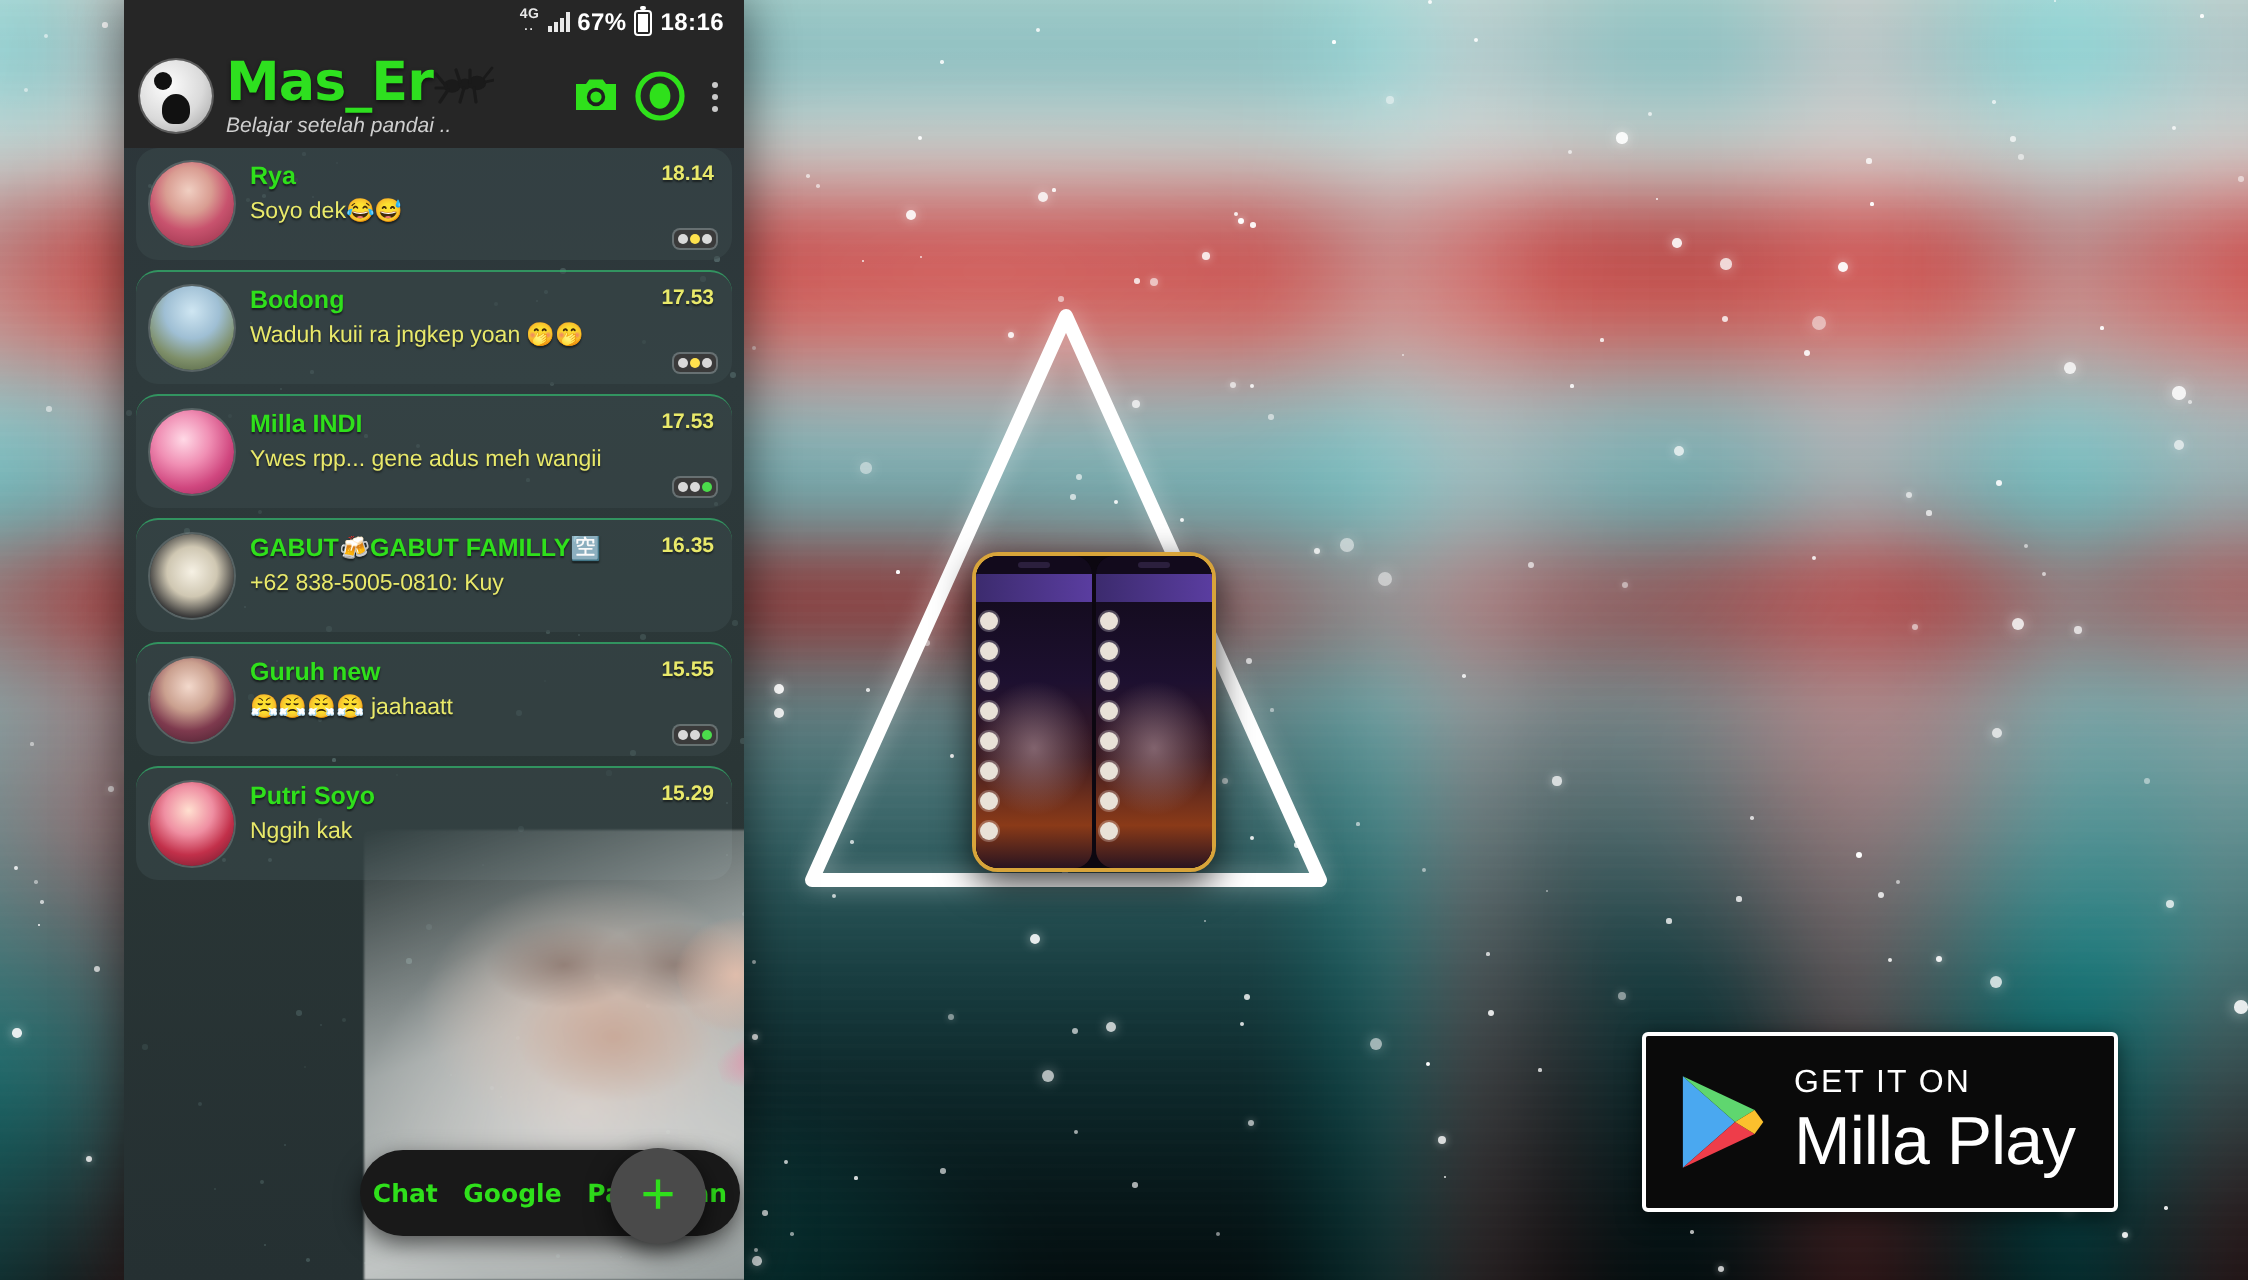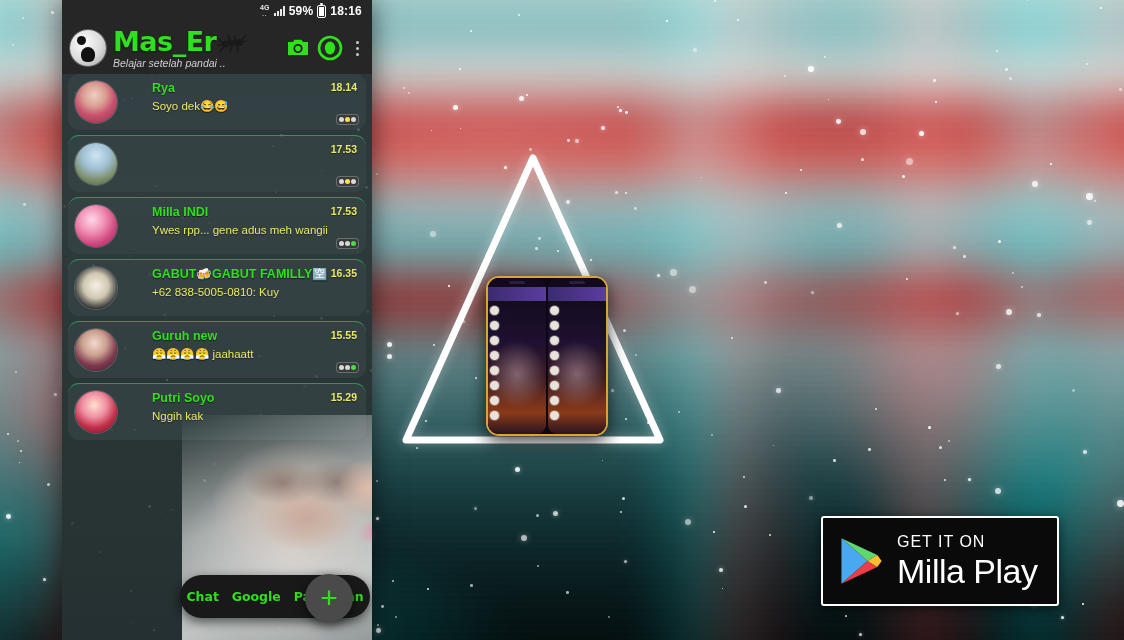--- a/index.html
+++ b/index.html
@@ -156,21 +156,21 @@
     background:rgba(58,72,74,.55);
     border-top:1px solid rgba(50,215,120,.55);
     display:flex; padding:7px 8px 7px 7px; gap:8px; min-height:54px;
   }
   .chat-row.no-line { border-top:none; }
   .avatar {
     width:42px; height:42px; border-radius:50%; flex:none; overflow:hidden;
     box-shadow:0 0 0 1px rgba(255,255,255,.18);
     position:relative;
   }
-  .ctext { flex:1; min-width:0; padding-top:1px;margin-left:27px; }
+  .ctext { flex:1; min-width:0; padding-top:1px; }
   .cname {
     font-size:12.5px; font-weight:700; color:#2fe01b; line-height:1.1;
     white-space:nowrap; overflow:hidden; text-overflow:clip;
     text-shadow:0 1px 1px rgba(0,0,0,.55);
   }
   .cmsg {
     font-size:11.5px; color:#e9e96a; line-height:1.32; margin-top:3px;
     word-break:break-word; text-shadow:0 1px 1px rgba(0,0,0,.5);
   }
   .ctime {
@@ -673,21 +673,21 @@
   <div id="statusbar">
     <span class="sb-4g">
       <span>4G</span><i>..</i>
     </span>
     <span class="sb-sig">
         <b></b>
         <b></b>
         <b></b>
         <b></b>
       </span>
-    <span>59%</span>
+    <span>67%</span>
     <span class="sb-batt"></span>
     <span>18:16</span>
   </div>
 
   <div id="wa-header">
     <div id="logo-av"></div>
     <div class="wa-title-box">
       <span id="wa-title">Mas_Er</span>
       <svg id="ant-icon" width="30" height="22" viewBox="0 0 30 22">
         <ellipse cx="9" cy="11" rx="4.2" ry="3.4" fill="#1a1a1a"></ellipse>
@@ -724,20 +724,24 @@
         </div>
         <div class="ctime">18.14</div>
         <div class="badge">
           <i></i>
           <i class="on-y"></i>
           <i></i>
         </div>
       </div>
       <div class="chat-row">
         <div class="avatar" style="background:radial-gradient(circle at 50% 30%,#cfe6f2 0%,#9fbfd4 38%,#7e8f6a 68%,#4a5a3a 100%)"></div>
+        <div class="ctext">
+          <div class="cname">Bodong</div>
+          <div class="cmsg">Waduh kuii ra jngkep yoan 🤭🤭</div>
+        </div>
         <div class="ctime">17.53</div>
         <div class="badge">
           <i></i>
           <i class="on-y"></i>
           <i></i>
         </div>
       </div>
       <div class="chat-row">
         <div class="avatar" style="background:radial-gradient(circle at 40% 35%,#ffd9e6 0%,#f08fb4 35%,#d0477f 65%,#8f2152 100%)"></div>
         <div class="ctext">

